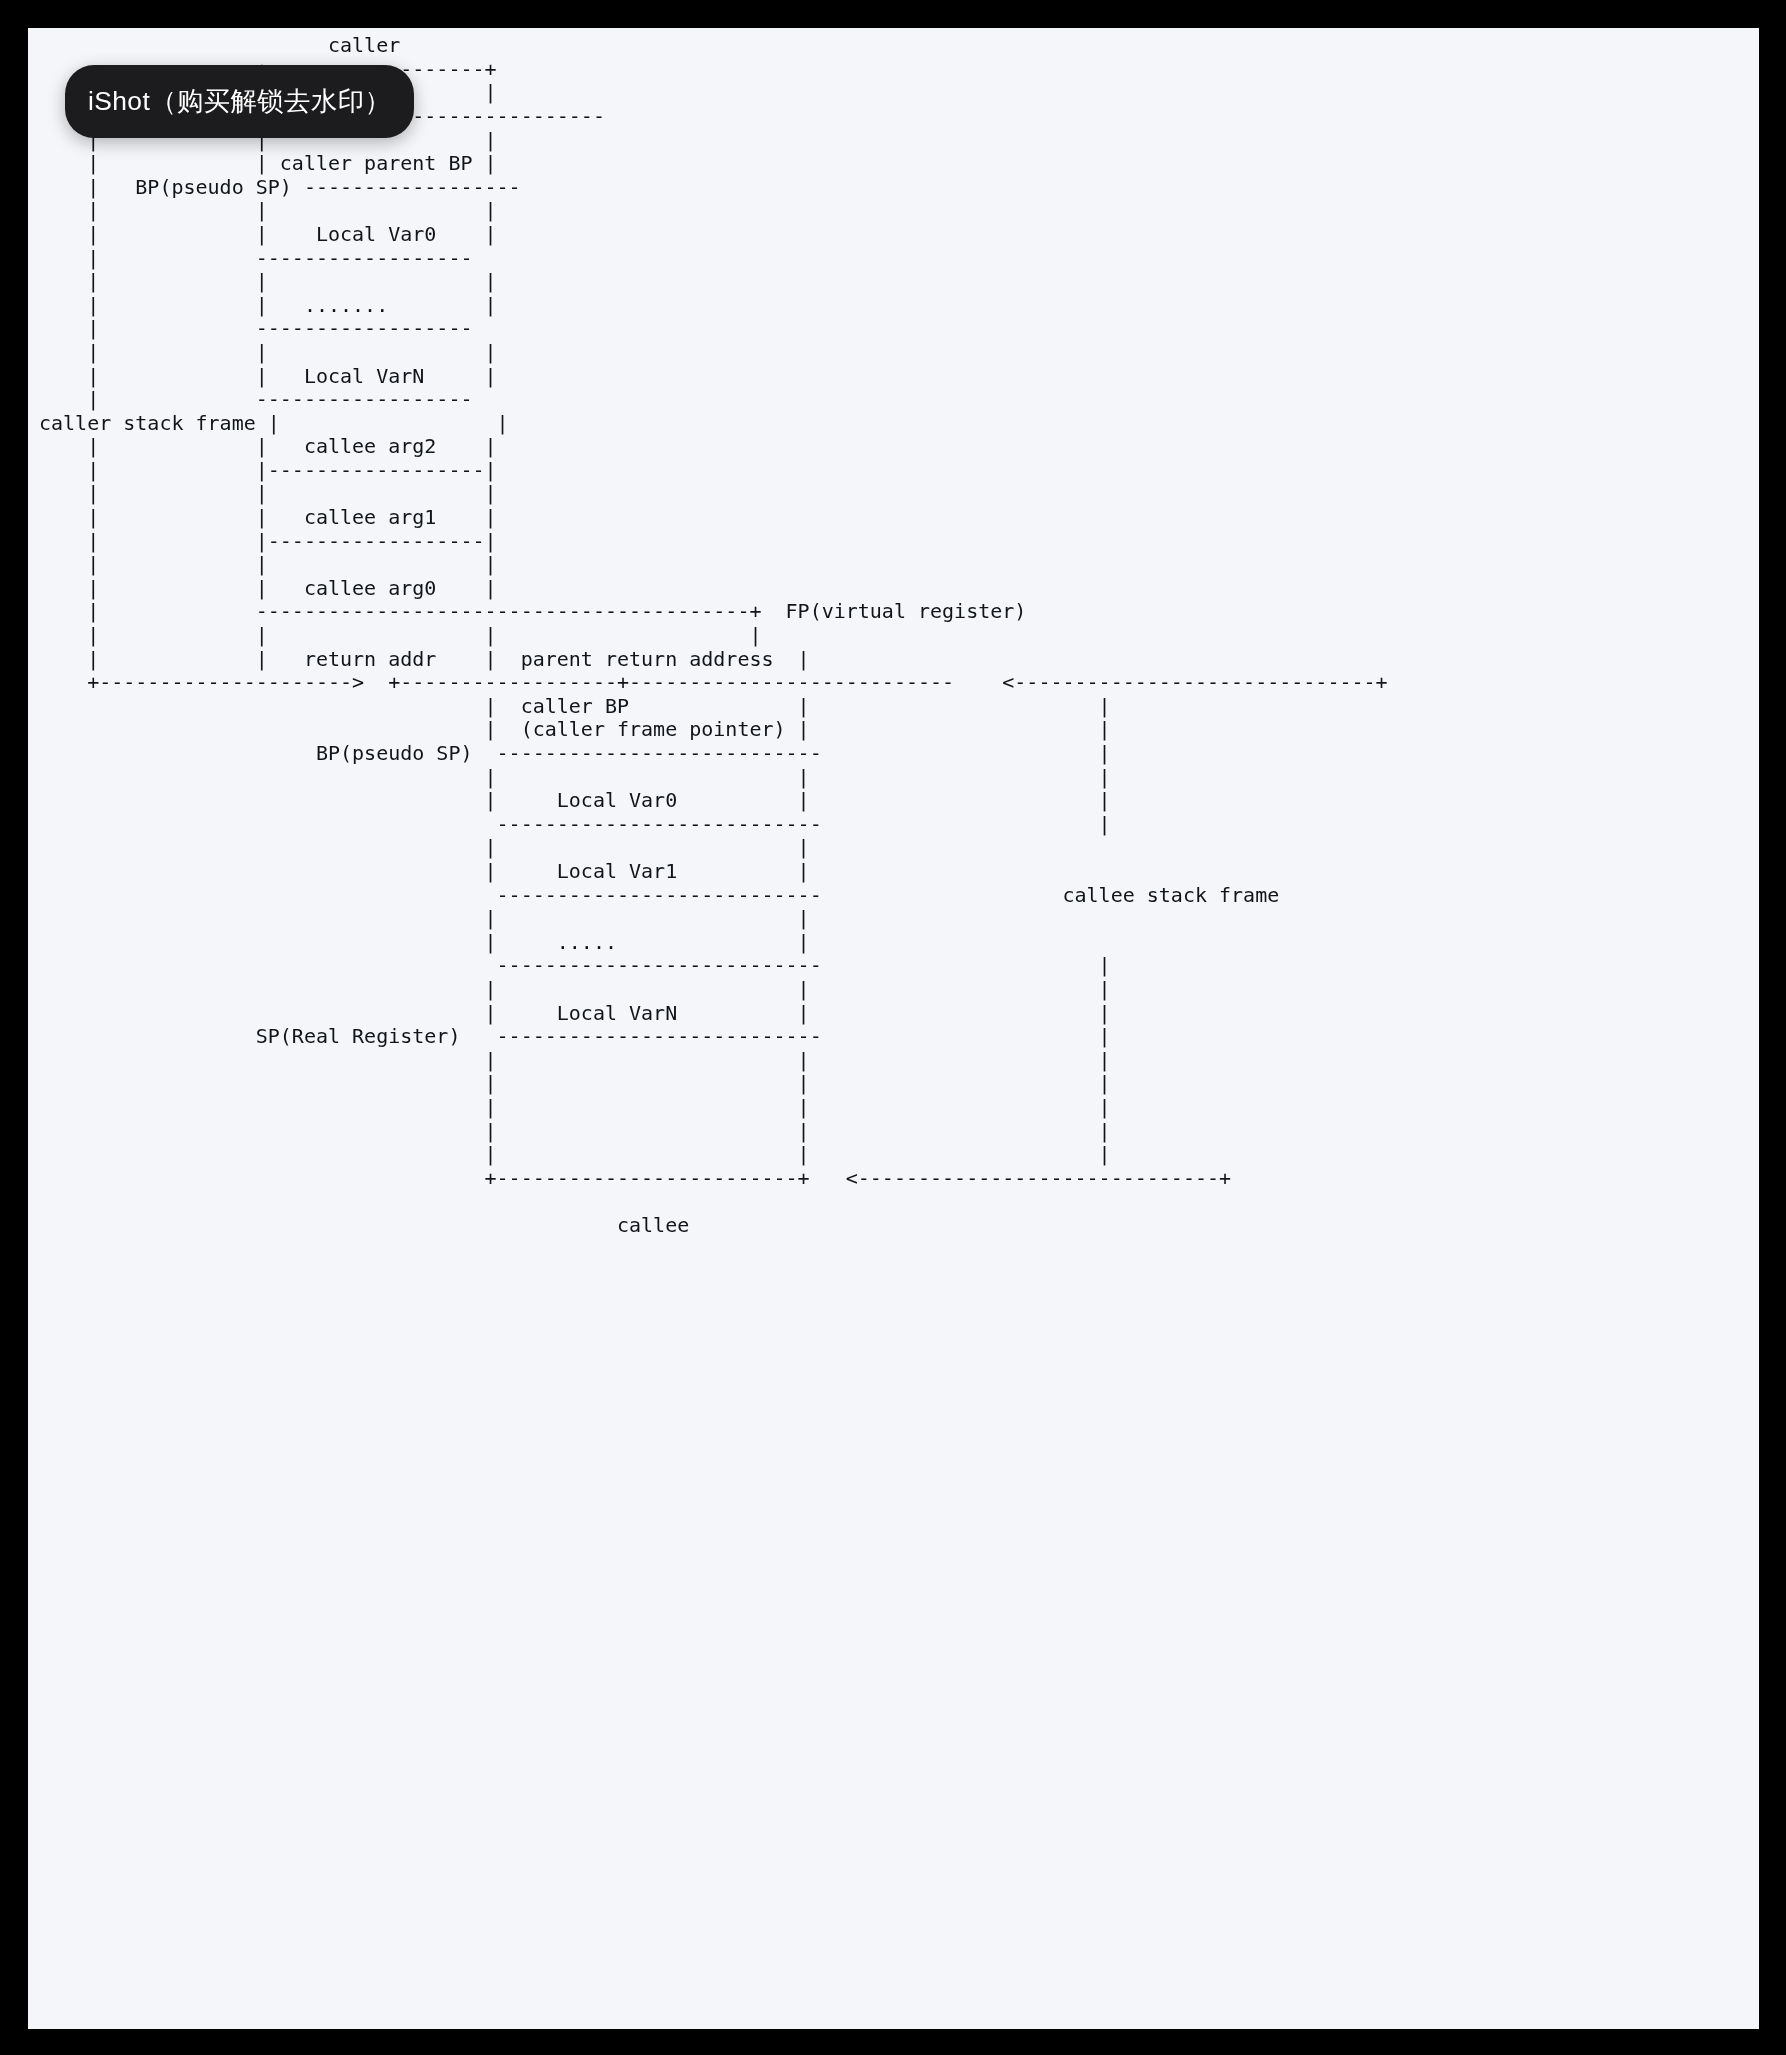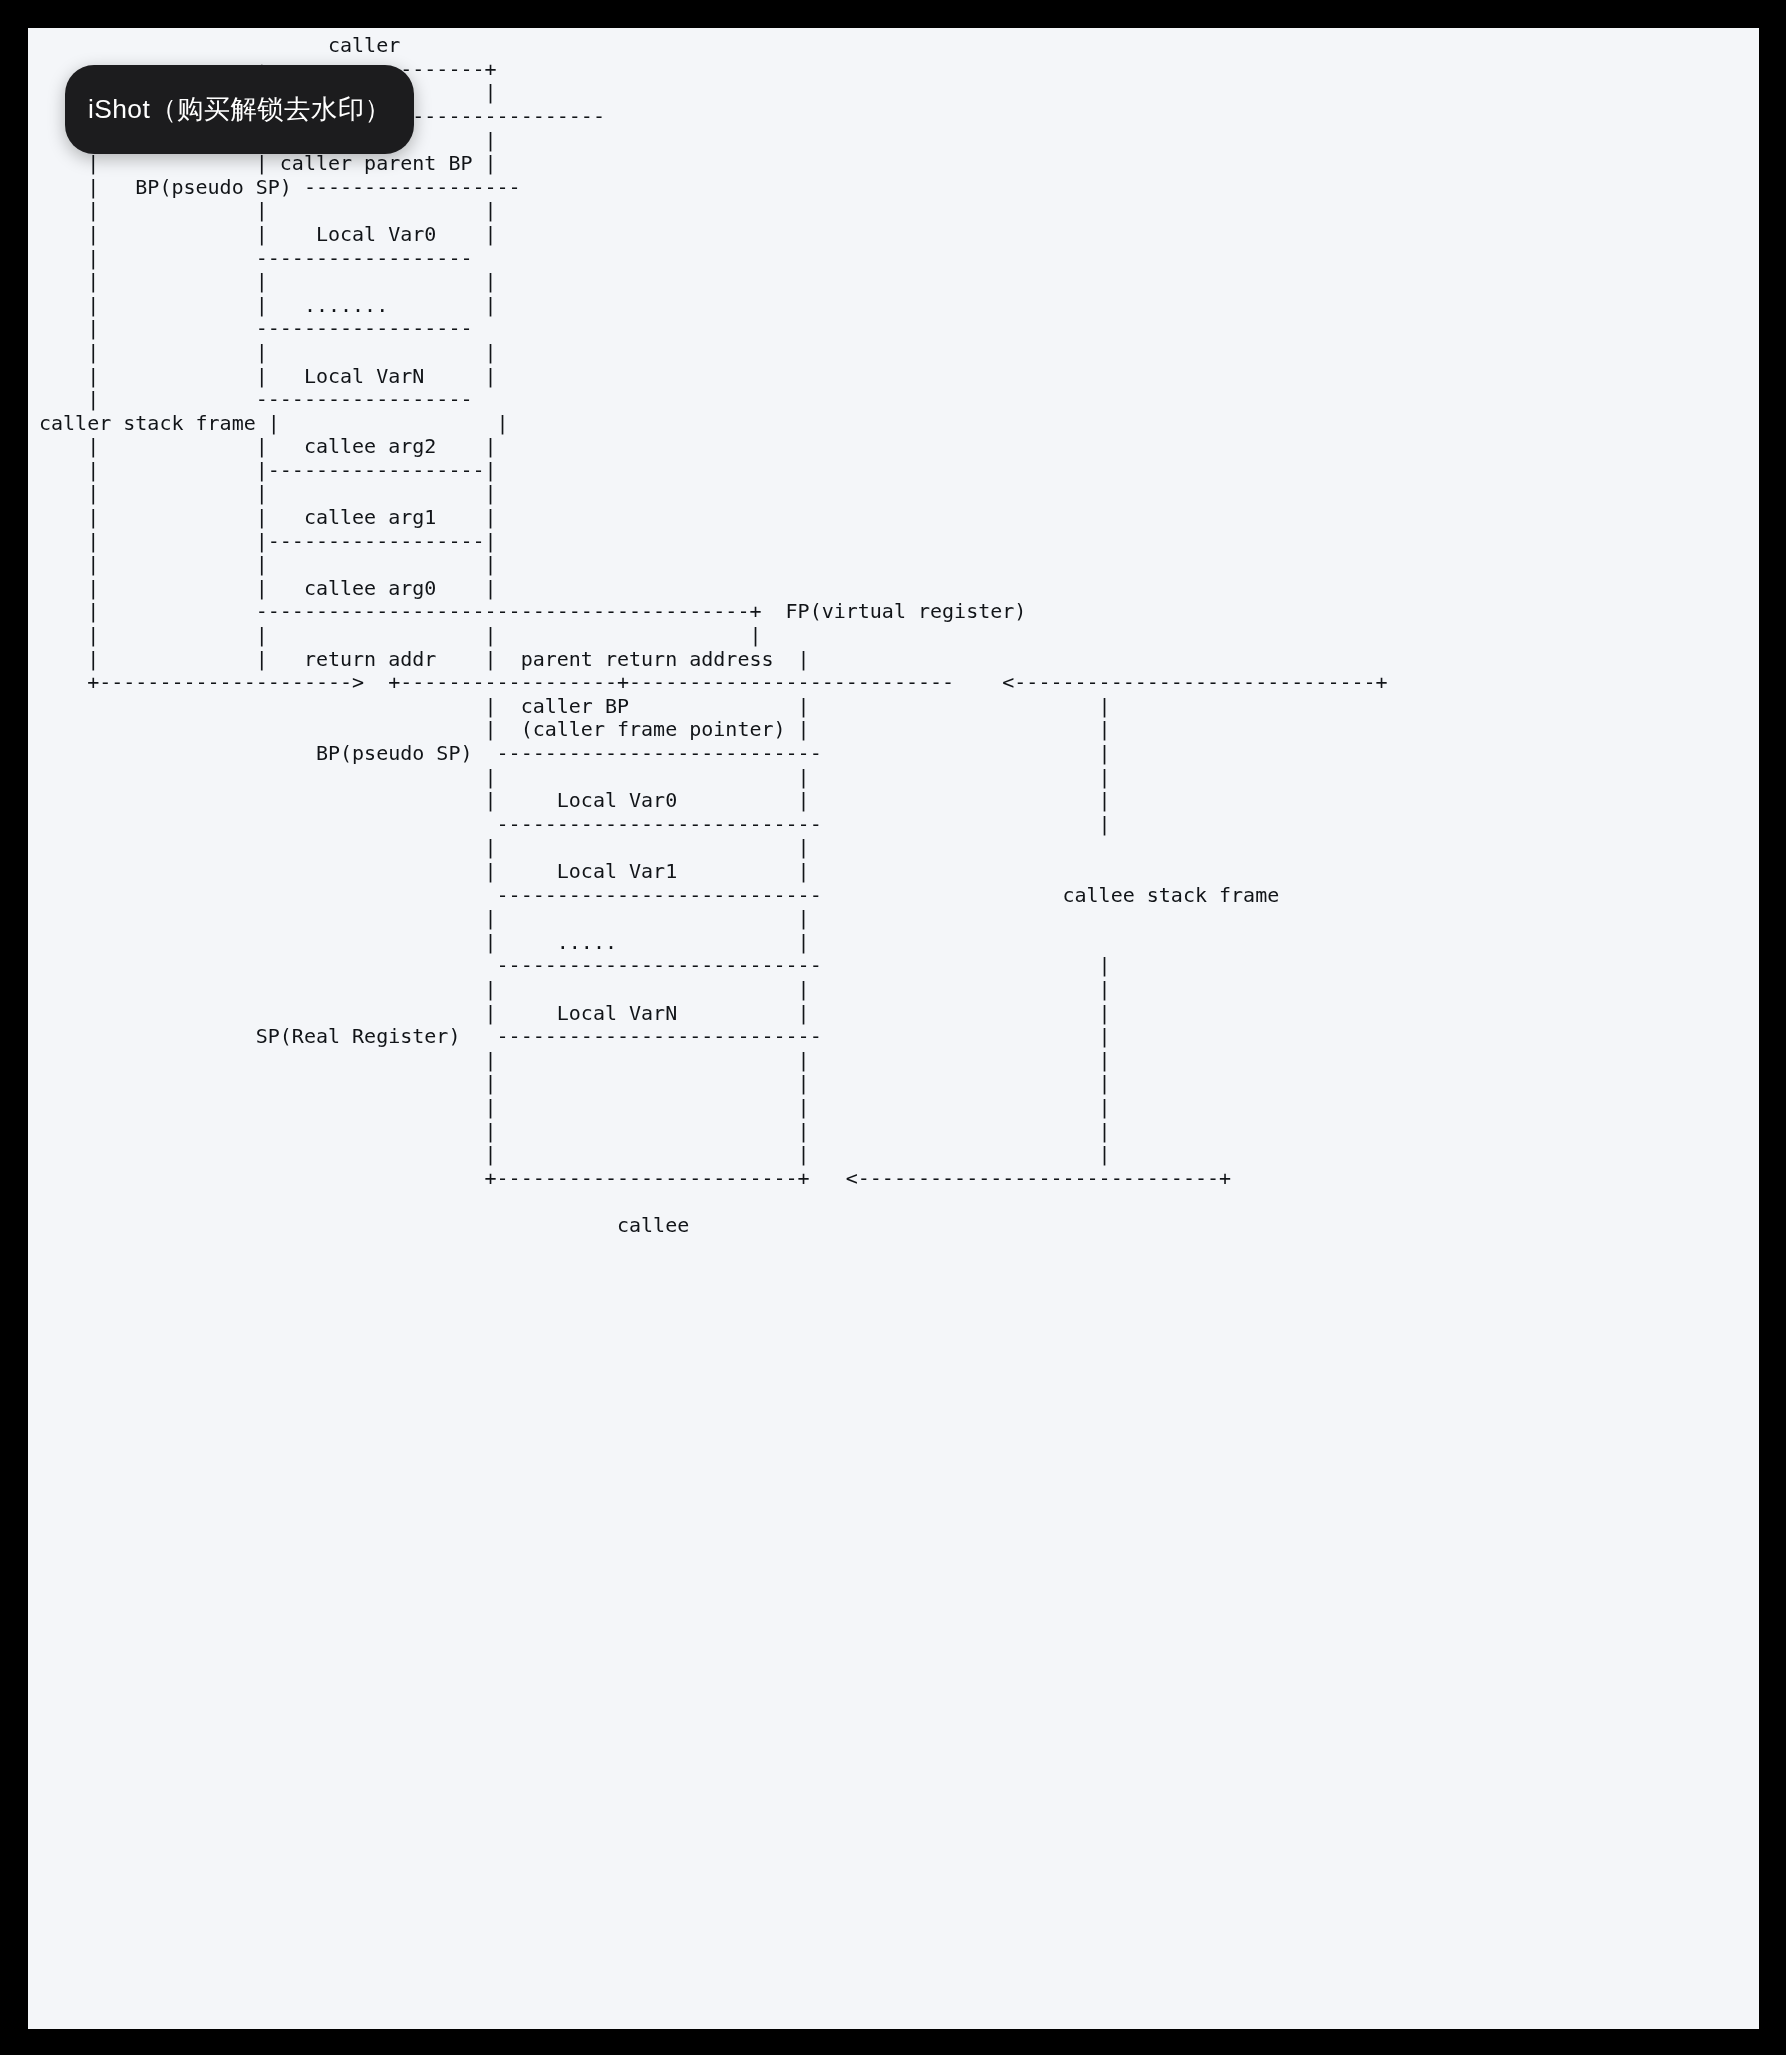--- a/index.html
+++ b/index.html
@@ -47,21 +47,21 @@
   }
   
   #watermark {
     position: absolute;
     left: 37px;
     top: 37px;
     display: flex;
     align-items: center;
     justify-content: center;
     height: 57px;
-    padding: 16px 23px;
+    padding: 8px 23px;
     border-radius: 29px;
     background: #1c1c1e;
     box-shadow: 0 4.7px 17px rgba(0,0,0,0.28);
     text-align: right;
   }
   #watermark .wm-text {
     color: #ffffff;
     font-family: "Liberation Sans", "DejaVu Sans", sans-serif;
     font-size: 26.4px;
     line-height: 1;

